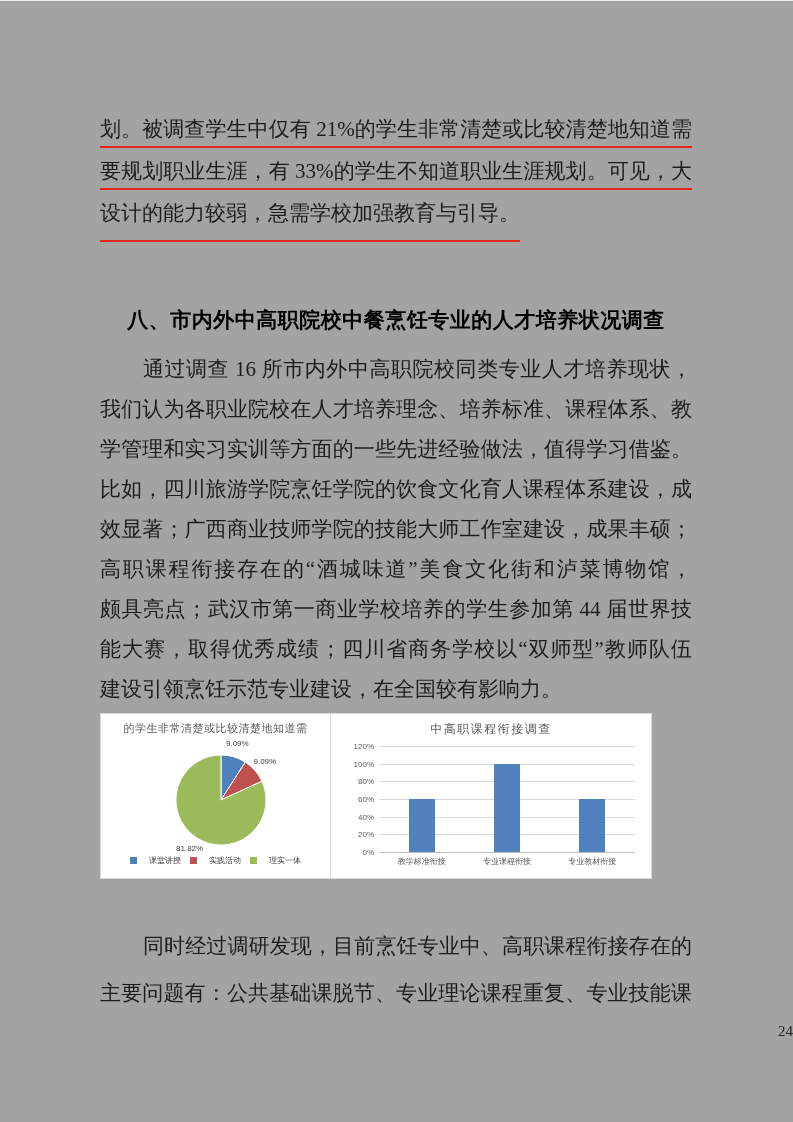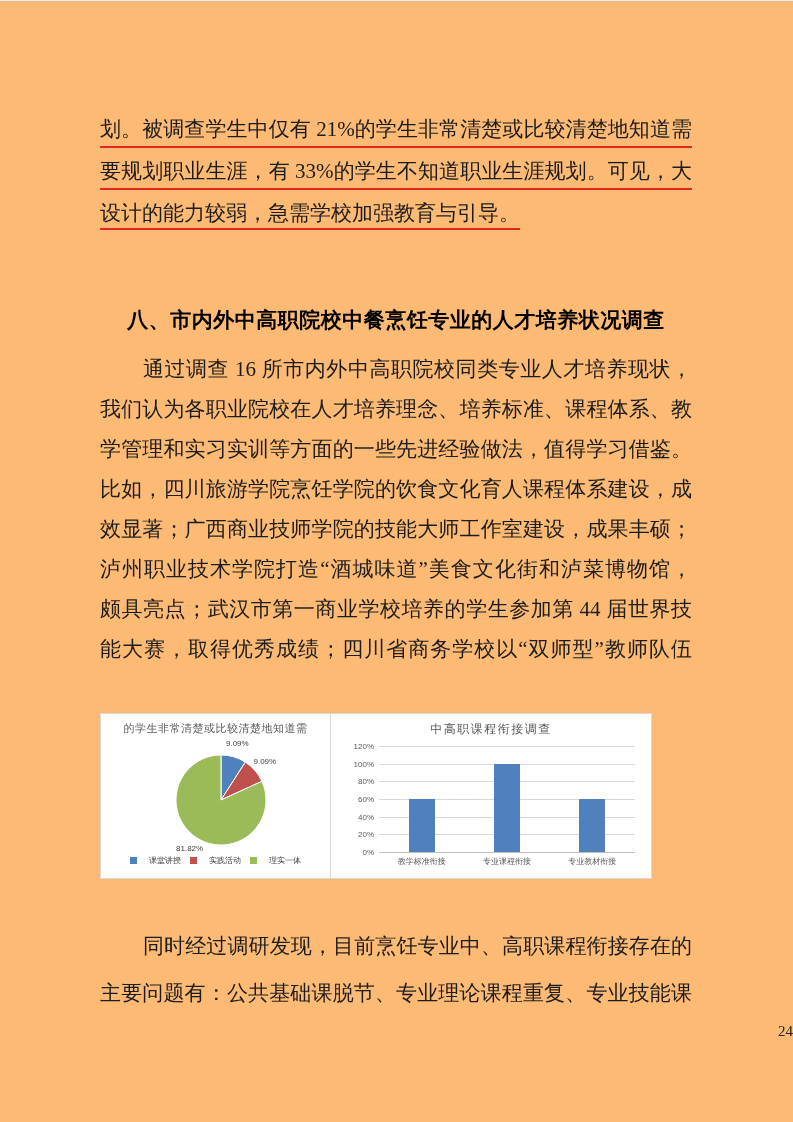--- a/index.html
+++ b/index.html
@@ -1,39 +1,39 @@
 <!DOCTYPE html>
 <html><head>
 <meta charset="utf-8">
 <style>
   * { margin:0; padding:0; box-sizing:border-box; }
   html,body { background:#ffffff; }
   .page {
     position:relative;
     width:793px; height:1122px;
-    background:#fdba74;
+    background:#a3a3a3;
     font-family:"Liberation Serif", serif;
     color:#1c1c1c;
     overflow:hidden;
     border-top:1px solid #ececec;
     margin:0 auto;
   }
   .text-col { position:absolute; left:100px; width:592px; }
 
   
   .rline {
     display:block;
     font-size:21px; line-height:29px;
     margin-bottom:9px;
     text-align:justify; text-align-last:justify;
     border-bottom:2px solid #e0291c;
     padding-bottom:2px;
   }
   .rline.short { text-align-last:left; border-bottom:none; padding-bottom:0; }
-  .rline.short span { border-bottom:2px solid #e0291c; padding-bottom:3px; }
+  .rline.short span { border-bottom:2px solid #e0291c; padding-bottom:15px; }
 
   
   .heading {
     font-size:21px; font-weight:bold; color:#000;
     text-align:center; letter-spacing:0.5px;
   }
 
   
   .bline {
     display:block;
@@ -91,23 +91,24 @@
   </div>
 
   <div class="text-col heading" style="top:305px;">八、市内外中高职院校中餐烹饪专业的人才培养状况调查</div>
 
   <div class="text-col" style="top:348px;">
     <span class="bline indent short" style="text-align-last:justify;">通过调查 16 所市内外中高职院校同类专业人才培养现状，</span>
     <span class="bline">我们认为各职业院校在人才培养理念、培养标准、课程体系、教</span>
     <span class="bline">学管理和实习实训等方面的一些先进经验做法，值得学习借鉴。</span>
     <span class="bline">比如，四川旅游学院烹饪学院的饮食文化育人课程体系建设，成</span>
     <span class="bline">效显著；广西商业技师学院的技能大师工作室建设，成果丰硕；</span>
-    <span class="bline">泸州职业技术学院打造“酒城味道”美食文化街和泸菜博物馆，</span>
+    <span class="bline">高职课程衔接存在的“酒城味道”美食文化街和泸菜博物馆，</span>
     <span class="bline">颇具亮点；武汉市第一商业学校培养的学生参加第 44 届世界技</span>
     <span class="bline">能大赛，取得优秀成绩；四川省商务学校以“双师型”教师队伍</span>
+    <span class="bline short">建设引领烹饪示范专业建设，在全国较有影响力。</span>
   </div>
 
   <div class="charts">
     <div class="panel pie-panel">
       <div class="chart-title">的学生非常清楚或比较清楚地知道需</div>
       <svg class="pie-svg" id="pie-svg" width="229" height="118" viewBox="0 0 229 118">
           <path d="M120,64 L120.00,19.00 A45,45 0 0 1 144.33,26.14 Z" fill="#4f81bd" stroke="#ffffff" stroke-width="1"></path>
           <text x="136.3" y="8.3" text-anchor="middle" dominant-baseline="middle" font-size="8" fill="#404040">9.09%</text>
           <path d="M120,64 L144.33,26.14 A45,45 0 0 1 160.93,45.30 Z" fill="#c0504d" stroke="#ffffff" stroke-width="1"></path>
           <text x="163.8" y="26.0" text-anchor="middle" dominant-baseline="middle" font-size="8" fill="#404040">9.09%</text>

